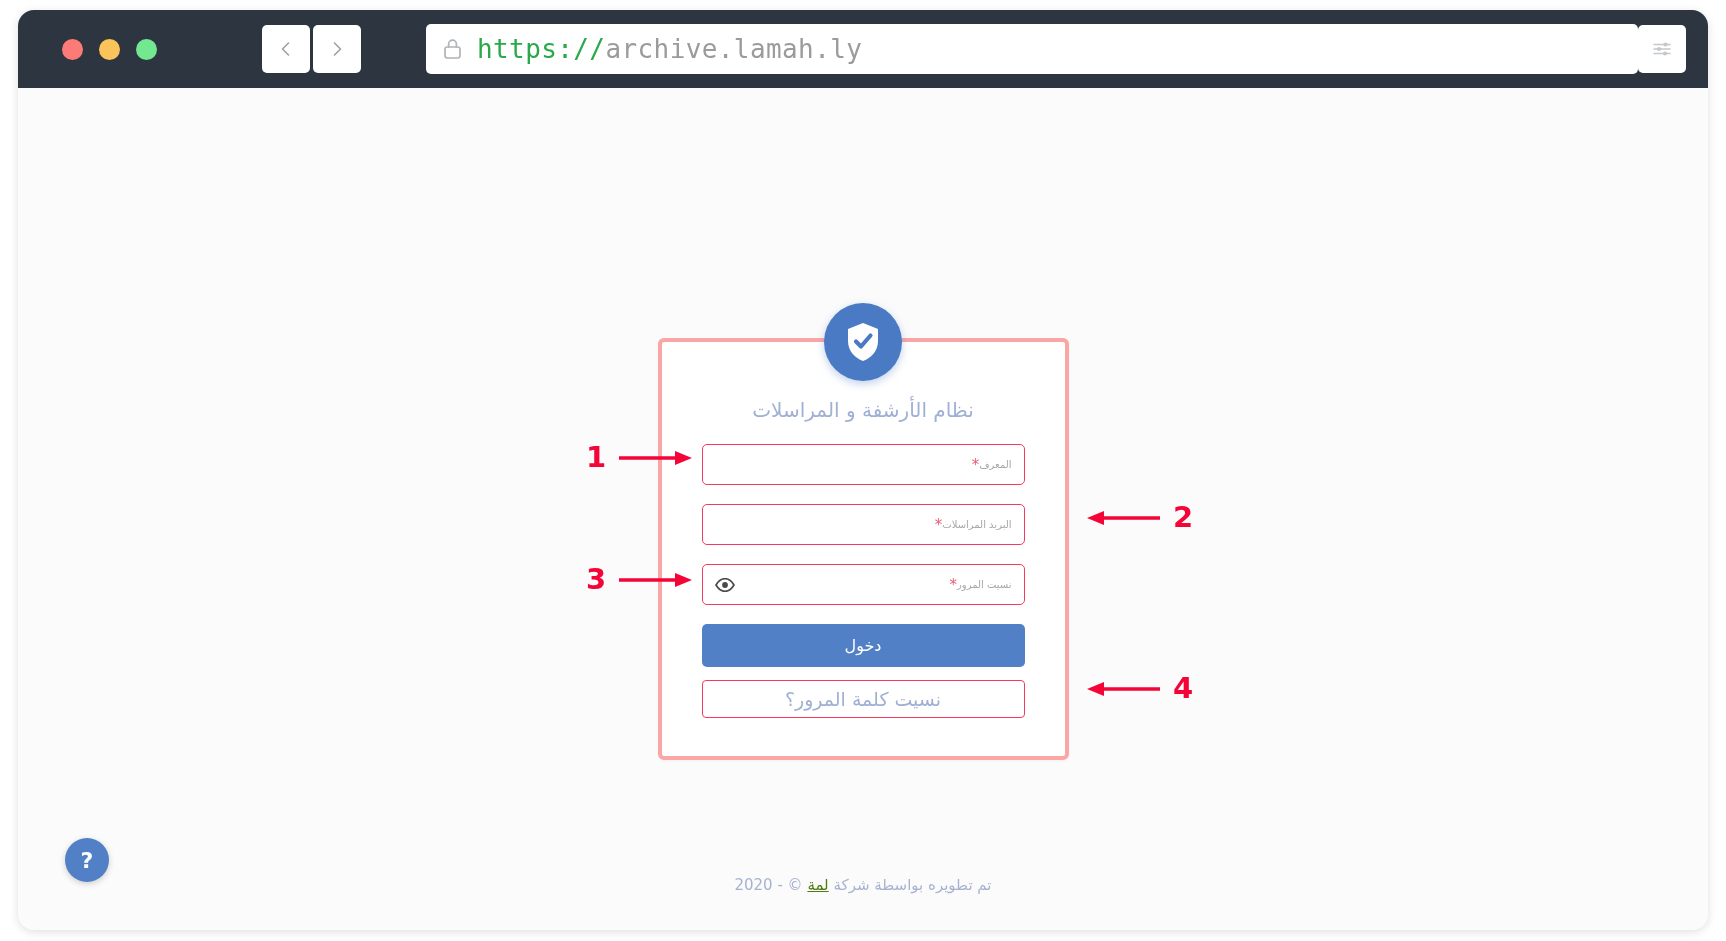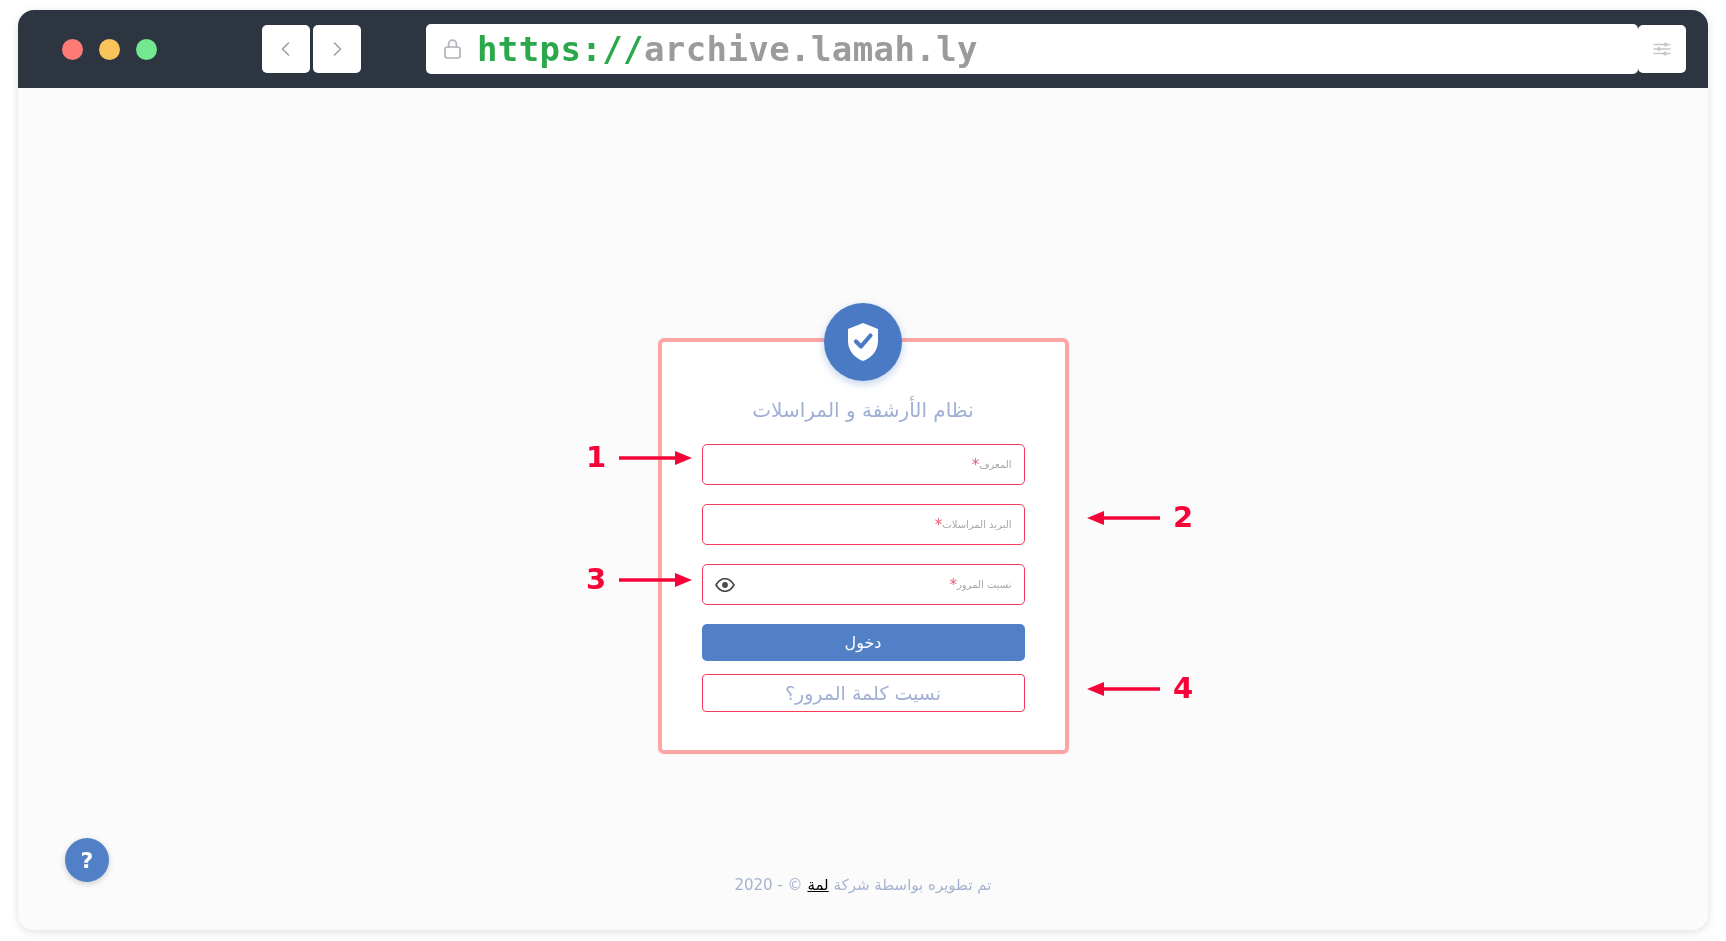--- a/index.html
+++ b/index.html
@@ -79,24 +79,23 @@
     border-radius: 5px;
     display: flex;
     align-items: center;
     padding: 0 16px;
     box-sizing: border-box;
     max-width: 1240px;
   }
   .lock-icon { margin-right: 14px; display: flex; align-items: center; }
   .url-text {
     font-family: "DejaVu Sans Mono", "Liberation Mono", monospace;
-    font-size: 34px;
+    font-size: 26px;
     letter-spacing: 0.4px;
     white-space: nowrap;
-    font-weight: bold;
   }
   .url-scheme { color: #2aa84a; }
   .url-host   { color: #9b9b9b; }
 
   .toolbar-btn {
     margin-left: auto;
     width: 48px;
     height: 48px;
     background: #ffffff;
     border-radius: 5px;
@@ -179,21 +178,21 @@
   .req-star { color: #e8607a; font-size: 15px; }
 
   .eye-icon {
     margin-right: auto;
     display: flex;
     align-items: center;
   }
 
   .login-btn {
     width: 100%;
-    height: 37px;
+    height: 43px;
     background: #5180c7;
     border: none;
     border-radius: 5px;
     color: #ffffff;
     font-size: 16px;
     font-family: "DejaVu Sans", "Liberation Sans", sans-serif;
     direction: rtl;
     cursor: pointer;
     margin-bottom: 13px;
     display: flex;
@@ -223,21 +222,21 @@
     position: absolute;
     left: 0;
     right: 0;
     bottom: 36px;
     text-align: center;
     color: #a6b2cf;
     font-size: 15px;
     direction: rtl;
   }
   .footer-link {
-    color: #000000;
+    color: #4d7c0f;
     text-decoration: underline;
   }
 
   
   .help-btn {
     position: absolute;
     left: 47px;
     bottom: 48px;
     width: 44px;
     height: 44px;

